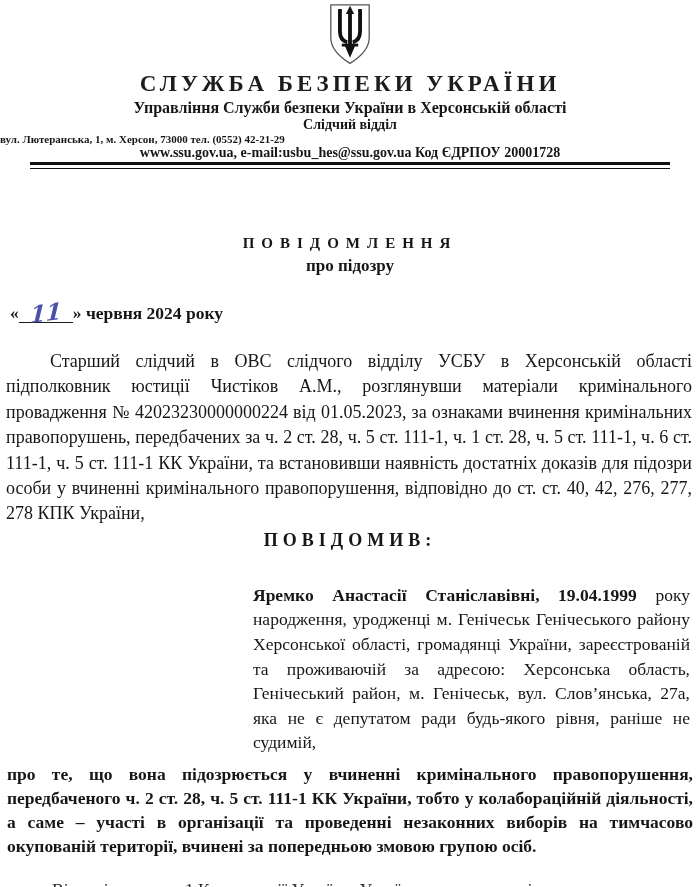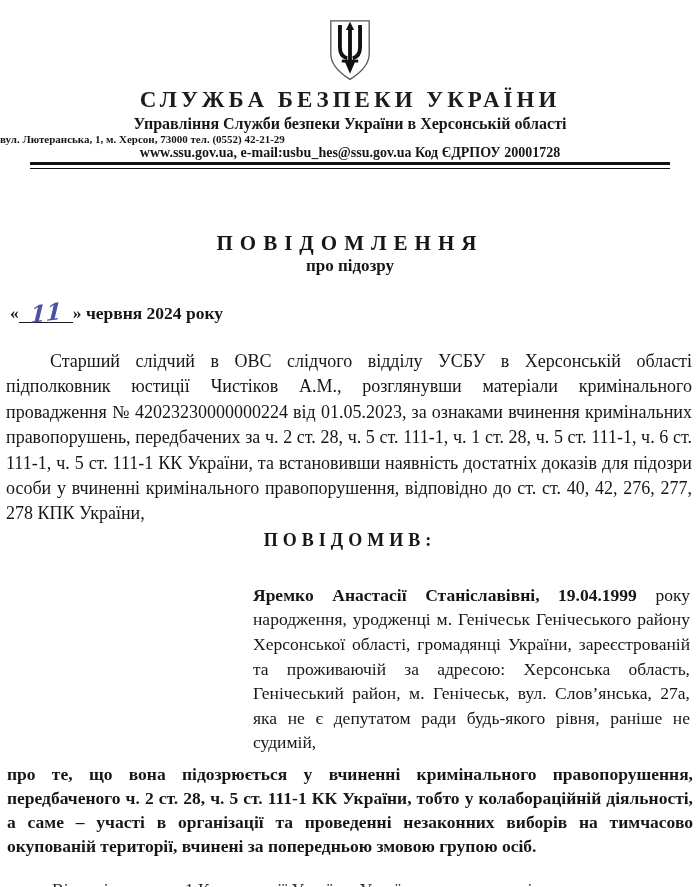--- a/index.html
+++ b/index.html
@@ -1,31 +1,31 @@
 <!DOCTYPE html>
 <html lang="uk"><head>
 <meta charset="utf-8">
 <style>
   html,body{margin:0;padding:0;}
   body{
     width:700px;height:887px;overflow:hidden;background:#ffffff;
     font-family:"Liberation Serif", serif;color:#161616;
     position:relative;
   }
-  .page{width:700px;height:647px;position:relative;padding-top:19px;box-sizing:border-box;}
+  .page{width:700px;height:647px;position:relative;padding-top:3px;box-sizing:border-box;}
 
   .emblem{text-align:center;height:65px;}
   .org{margin-top:3px;text-align:center;font-weight:bold;font-size:23px;line-height:26px;letter-spacing:4px;color:#1c1c1c;}
   .dept{margin-top:1px;text-align:center;font-weight:bold;font-size:16px;line-height:19px;}
   .unit{text-align:center;font-weight:bold;font-size:14px;line-height:16px;}
   .addr{font-weight:bold;font-size:11px;line-height:13px;}
   .contact{text-align:center;font-weight:bold;font-size:14px;line-height:13px;}
   .rule{margin:3px 30px 0;height:3px;border-top:3.2px solid #111;border-bottom:1.4px solid #111;}
 
-  .title{margin-top:62px;text-align:center;font-weight:bold;font-size:21px;line-height:24px;letter-spacing:7px;}
+  .title{margin-top:62px;text-align:center;font-weight:bold;font-size:15px;line-height:24px;letter-spacing:7px;}
   .subtitle{margin-top:1px;text-align:center;font-weight:bold;font-size:17px;line-height:20px;}
 
   .dateline{margin-top:25px;padding:0 14px 0 10px;display:flex;justify-content:space-between;
     font-weight:bold;font-size:17.5px;line-height:24px;}
   .day-slot{display:inline-block;width:54px;border-bottom:1.6px solid #1a1a1a;text-align:center;line-height:18px;}
   .day-hand{display:inline-block;font-family:"DejaVu Serif",serif;font-style:italic;font-weight:bold;
     color:#4b50aa;font-size:23px;transform:rotate(-7deg) skewX(-10deg);position:relative;top:2px;}
 
   .p1{margin:24px 8px 0 6px;text-align:justify;text-indent:44px;font-size:18px;line-height:25.4px;}
   .announce{text-align:center;font-weight:bold;font-size:18px;line-height:26px;letter-spacing:5px;}
@@ -51,20 +51,21 @@
       </g>
       <path d="M30 3 L25.5 12 H34.5 Z" fill="#101010"></path>
       <path d="M17 8 H21 M39 8 H43" stroke="#101010" stroke-width="3"></path>
       <path d="M21 46 H39" stroke="#101010" stroke-width="3.2"></path>
       <path d="M30 60 L24.5 47 H35.5 Z" fill="#101010"></path>
     </svg>
   </div>
 
   <div class="org">СЛУЖБА БЕЗПЕКИ УКРАЇНИ</div>
   <div class="dept">Управління Служби безпеки України в Херсонській області</div>
+  <div class="unit">Слідчий відділ</div>
   <div class="addr">вул. Лютеранська, 1,  м. Херсон,  73000  тел. (0552) 42-21-29</div>
   <div class="contact">www.ssu.gov.ua,  e-mail:usbu_hes@ssu.gov.ua  Код ЄДРПОУ 20001728</div>
   <div class="rule"></div>
 
   <div class="title">ПОВІДОМЛЕННЯ</div>
   <div class="subtitle">про підозру</div>
 
   <div class="dateline">
     <span>
       <span>«</span><span class="day-slot"><span class="day-hand">11</span></span><span>»</span><span> червня 2024 року</span>

